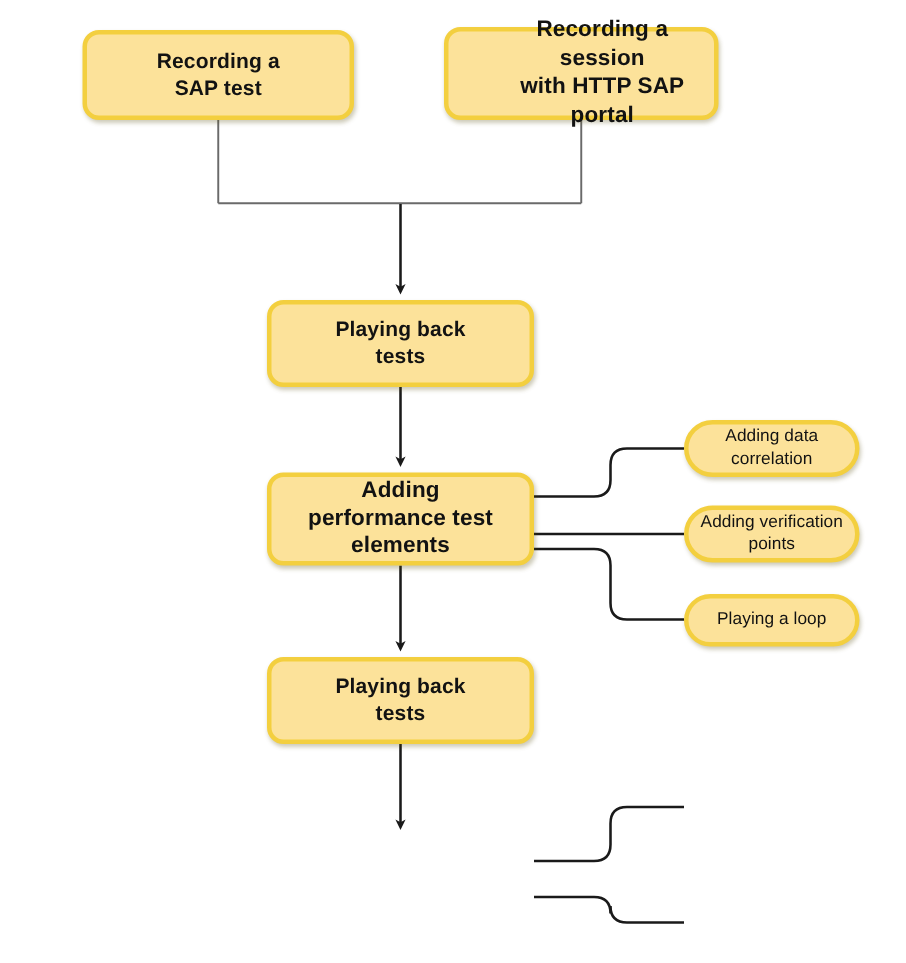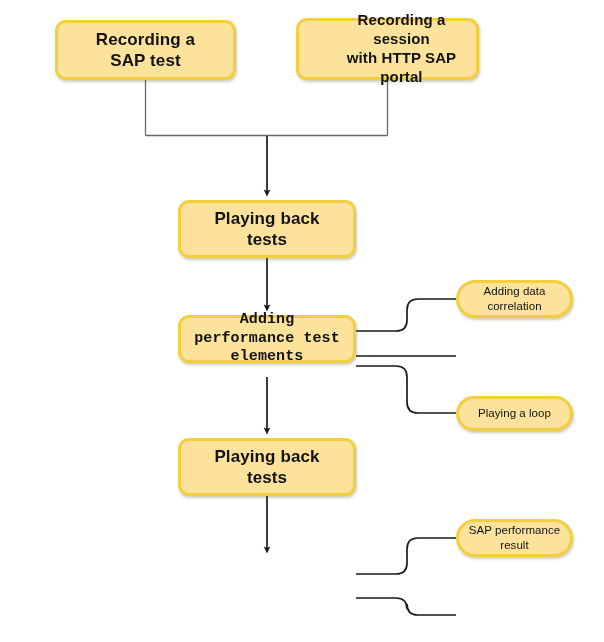--- a/index.html
+++ b/index.html
@@ -35,21 +35,21 @@
     align-items: center;
     justify-content: center;
     text-align: center;
     color: #121212;
     z-index: 2;
     box-shadow: 1px 2px 3px rgba(90, 80, 20, 0.30);
   }
   .node.process {
     border-radius: 11px;
     font-weight: bold;
-    font-size: 17px;
+    font-size: 14px;
     line-height: 1.26;
     letter-spacing: 0.1px;
   }
   .node.process.wide {
     font-size: 15px;
   }
   .node.pill {
     border-radius: 999px;
     font-weight: normal;
     font-size: 11.5px;
@@ -99,41 +99,41 @@
   <div class="node process wide" style="left:296px; top:18px; width:183px; height:62px;padding-left:28px;">
     <span class="label">Recording a session
 with HTTP SAP portal</span>
   </div>
 
   <div class="node process" style="left:178px; top:200px; width:178px; height:58px;">
     <span class="label">Playing back
 tests</span>
   </div>
 
-  <div class="node process wide" style="left:178px; top:315px; width:178px; height:48px;font-family:Liberation Mono, monospace;">
+  <div class="node process wide" style="left:178px; top:315px; width:178px; height:62px;">
     <span class="label">Adding
 performance test
 elements</span>
   </div>
 
   <div class="node process" style="left:178px; top:438px; width:178px; height:58px;">
     <span class="label">Playing back
 tests</span>
   </div>
 
 
   <div class="node pill" style="left:456px; top:280px; width:117px; height:38px;">
     <span class="label">Adding data
 correlation</span>
   </div>
 
+  <div class="node pill" style="left:456px; top:337px; width:117px; height:38px;">
+    <span class="label">Adding verification
+points</span>
+  </div>
 
   <div class="node pill" style="left:456px; top:396px; width:117px; height:35px;">
     <span class="label">Playing a loop</span>
   </div>
 
-  <div class="node pill" style="left:456px; top:519px; width:117px; height:38px;">
-    <span class="label">SAP performance
-result</span>
-  </div>
 
 
 </div>
 
 </body></html>

